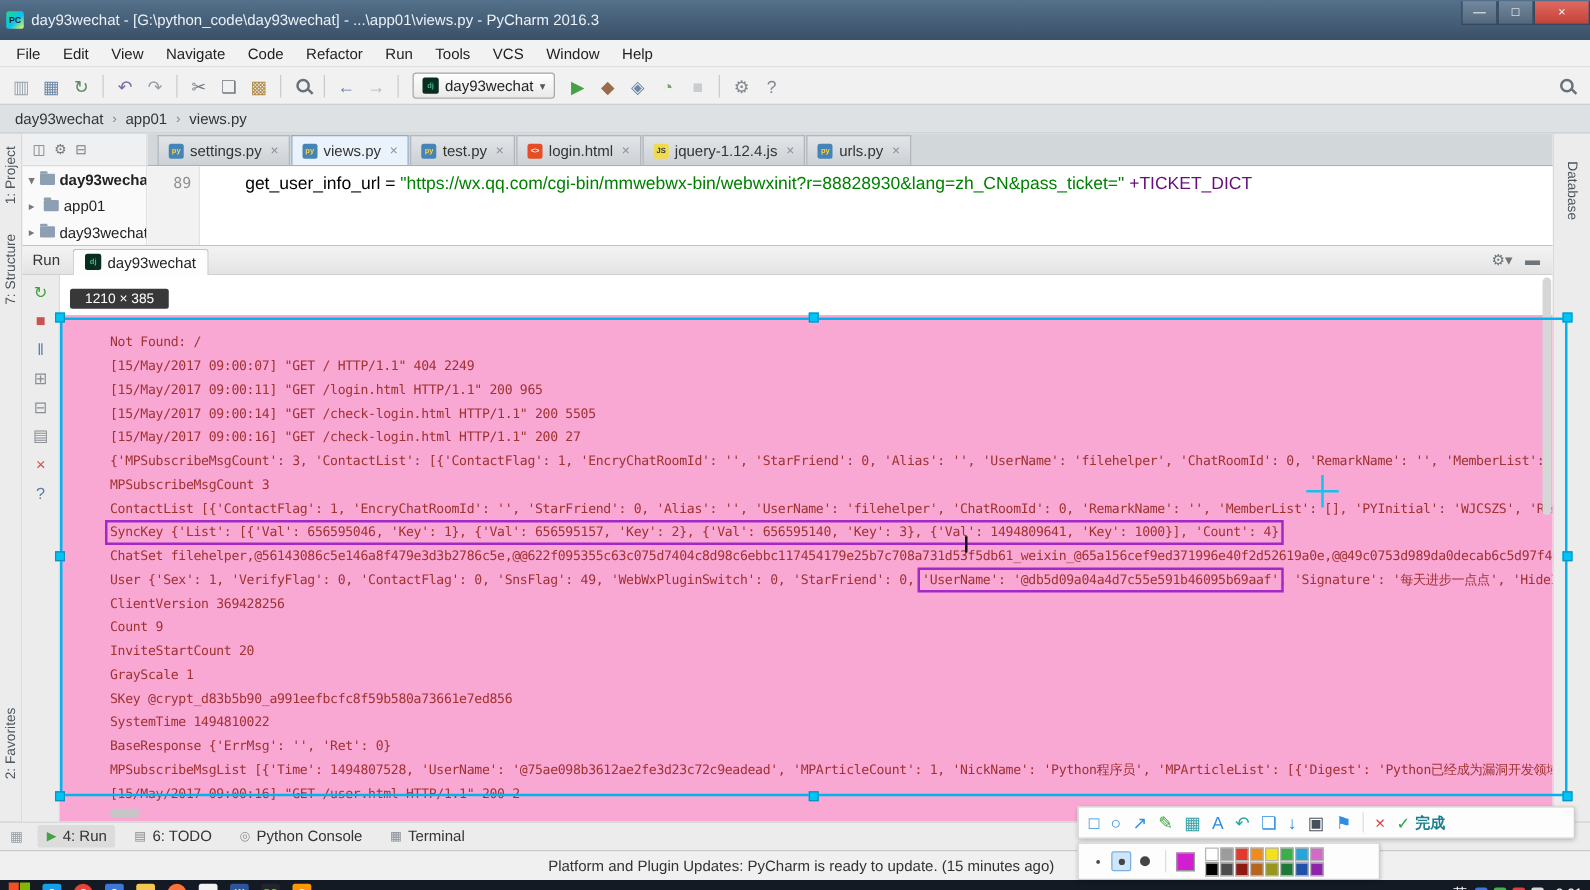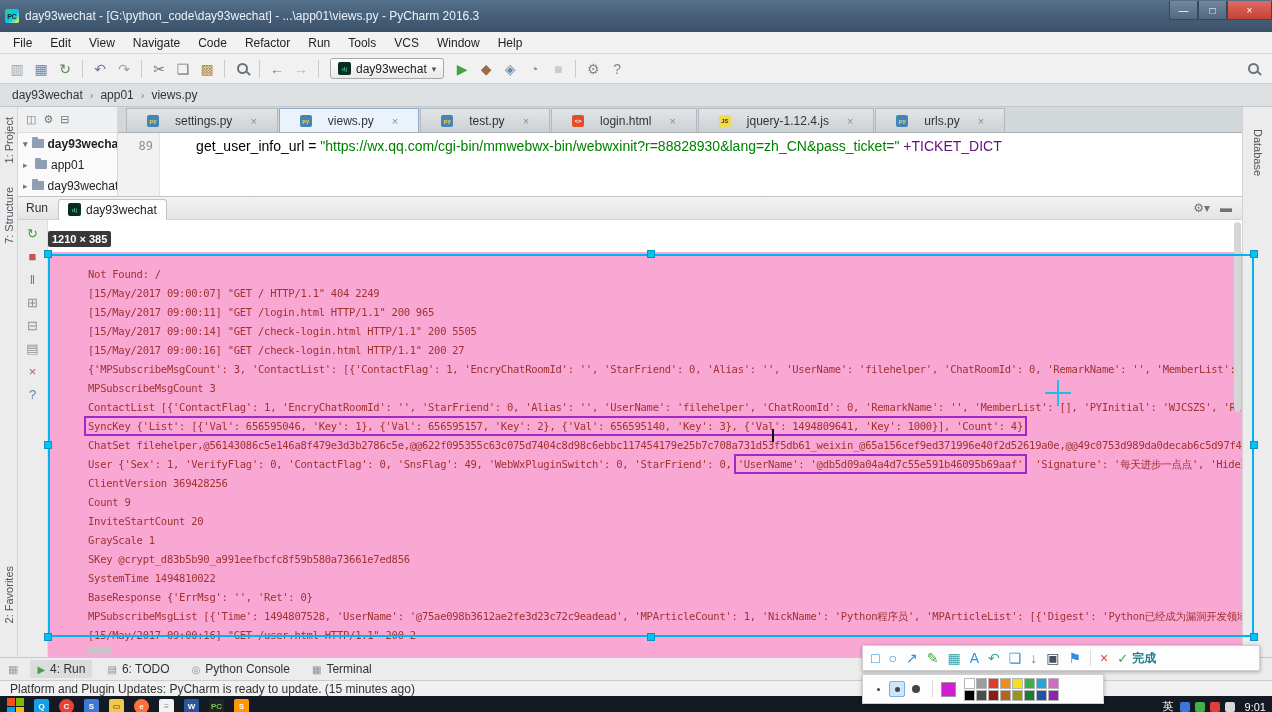--- a/index.html
+++ b/index.html
@@ -46,21 +46,21 @@
   .proj-head { height:26px; background:#eef0f2; border-bottom:1px solid #dcdcdc; display:flex; align-items:center; gap:7px; padding-left:8px; }
   .proj-head span { font-size:11px; color:#777; }
   .tree-row { height:21px; display:flex; align-items:center; gap:4px; padding-left:5px; font-size:12px; color:#222; white-space:nowrap; }
   .tree-row.bold { font-weight:bold; }
   .tw-arrow { font-size:9px; color:#777; width:8px; }
   .folder-ic { width:12px; height:9px; background:#8f9fb3; border-radius:1px; position:relative; flex:none; }
   .folder-ic::before { content:""; position:absolute; top:-2px; left:0; width:6px; height:2px; background:#8f9fb3; border-radius:1px 1px 0 0; }
 
   .editor-zone { position:absolute; left:118px; right:30px; top:0; height:89px; background:#fff; }
   #tabbar { height:26px; background:#d2d7da; border-bottom:1px solid #a9b0b6; display:flex; align-items:flex-end; padding-left:8px; }
-  .etab { display:flex; align-items:center; gap:16px; height:24px; padding:0 20px; font-size:12px; color:#333; background:linear-gradient(#e2e5e8,#ccd1d5); border:1px solid #b2b8be; border-bottom:none; margin-right:1px; white-space:nowrap; }
+  .etab { display:flex; align-items:center; gap:5px; height:24px; padding:0 8px; font-size:12px; color:#333; background:linear-gradient(#e2e5e8,#ccd1d5); border:1px solid #b2b8be; border-bottom:none; margin-right:1px; white-space:nowrap; }
   .etab.active { background:#eaf3fb; border-color:#8fabc6; }
   .fic { width:12px; height:12px; border-radius:2px; font-size:6px; font-weight:bold; display:flex; align-items:center; justify-content:center; }
   .fic.py { background:#4584b6; color:#ffd343; }
   .fic.html { background:#e44d26; color:#fff; }
   .fic.js { background:#f0db4f; color:#333; }
   .tab-x { color:#8a8f94; font-size:11px; margin-left:2px; }
   #editor { position:relative; height:63px; background:#fff; overflow:hidden; }
   .gutter-bg { position:absolute; left:0; top:0; bottom:0; width:42px; background:#f2f2f2; border-right:1px solid #e2e2e2; }
   .eline { position:relative; display:flex; height:27px; line-height:27px; }
   .lnum { width:42px; flex:none; text-align:right; padding-right:7px; color:#909090; font-size:12px; font-family:"DejaVu Sans Mono",monospace; }
@@ -82,39 +82,39 @@
   .hscroll { position:absolute; left:70px; bottom:3px; width:24px; height:7px; background:#c6c6c6; border-radius:4px; }
 
   
   #twbar { height:23px; background:#ececec; border-top:1px solid #c8c8c8; display:flex; align-items:center; padding-left:4px; gap:8px; }
   .tw-corner { font-size:11px; color:#9aa0a6; padding:0 4px; }
   .twitem { display:flex; align-items:center; gap:5px; font-size:12px; color:#333; padding:2px 7px; border-radius:2px; }
   .twitem.active { background:#dcdcdc; }
   .twitem .ic { font-size:10px; }
 
   
-  #statusbar { height:16px; background:#f0f0f0; border-top:1px solid #cccccc; display:flex; align-items:center; padding-left:10px; }
+  #statusbar { height:24px; background:#f0f0f0; border-top:1px solid #cccccc; display:flex; align-items:center; padding-left:10px;justify-content:center; }
   #statusbar .msg { font-size:12px; color:#333; }
 
   
   #taskbar { height:21px; background:#141a24; display:flex; align-items:center; padding:0 6px 0 4px; gap:3px; }
   .start { width:22px; height:17px; display:grid; grid-template-columns:8px 8px; grid-template-rows:8px 8px; gap:1px; align-content:center; justify-content:center; }
   .start i { display:block; }
   .tapp { width:25px; height:21px; display:flex; align-items:center; justify-content:center; }
   .tapp .ic { width:15px; height:15px; border-radius:2px; display:flex; align-items:center; justify-content:center; font-size:8px; font-weight:bold; }
   .tapp .ic.circle { border-radius:50%; }
   .tray { margin-left:auto; display:flex; align-items:center; gap:6px; }
   .ime { color:#fff; font-size:11px; }
   .tray-ic { width:10px; height:10px; border-radius:2px; }
   .clock { color:#fff; font-size:11px; margin-left:4px; }
 
   
   .sel-rect { position:absolute; left:48px; top:254px; width:1206px; height:383px; border:2px solid #00b4f0; pointer-events:none; z-index:40; }
   .handle { position:absolute; width:8px; height:8px; background:#00c4f5; border:1px solid #0a93c0; z-index:41; }
-  .size-tip { position:absolute; left:48px; top:231px; background:rgba(28,28,28,.88); color:#fff; font-size:11px; padding:2px 4px; border-radius:2px; z-index:45;font-weight:bold; }
+  .size-tip { position:absolute; left:56px; top:231px; background:rgba(28,28,28,.88); color:#fff; font-size:11px; padding:2px 12px; border-radius:2px; z-index:45; }
   .crosshair-h { position:absolute; left:1045px; top:392px; width:26px; height:2px; background:#17c1ea; z-index:44; }
   .crosshair-v { position:absolute; left:1057px; top:380px; width:2px; height:26px; background:#17c1ea; z-index:44; }
   .caret-bar { position:absolute; left:772px; top:429px; width:2px; height:13px; background:#111; z-index:39; }
 
   .annobar { position:absolute; left:862px; top:645px; width:398px; height:26px; background:#fdfdfd; border:1px solid #cfcfcf; box-shadow:0 1px 4px rgba(0,0,0,.3); display:flex; align-items:center; padding:0 8px; gap:9px; z-index:60; }
   .annobar .tool { font-size:14px; line-height:14px; }
   .annobar .asep { width:1px; height:16px; background:#ddd; }
   .done { display:flex; align-items:center; gap:4px; }
   .done .chk { color:#2fa84f; font-size:13px; }
   .done .lbl { color:#1b7f8c; font-size:12px; font-weight:bold; }

